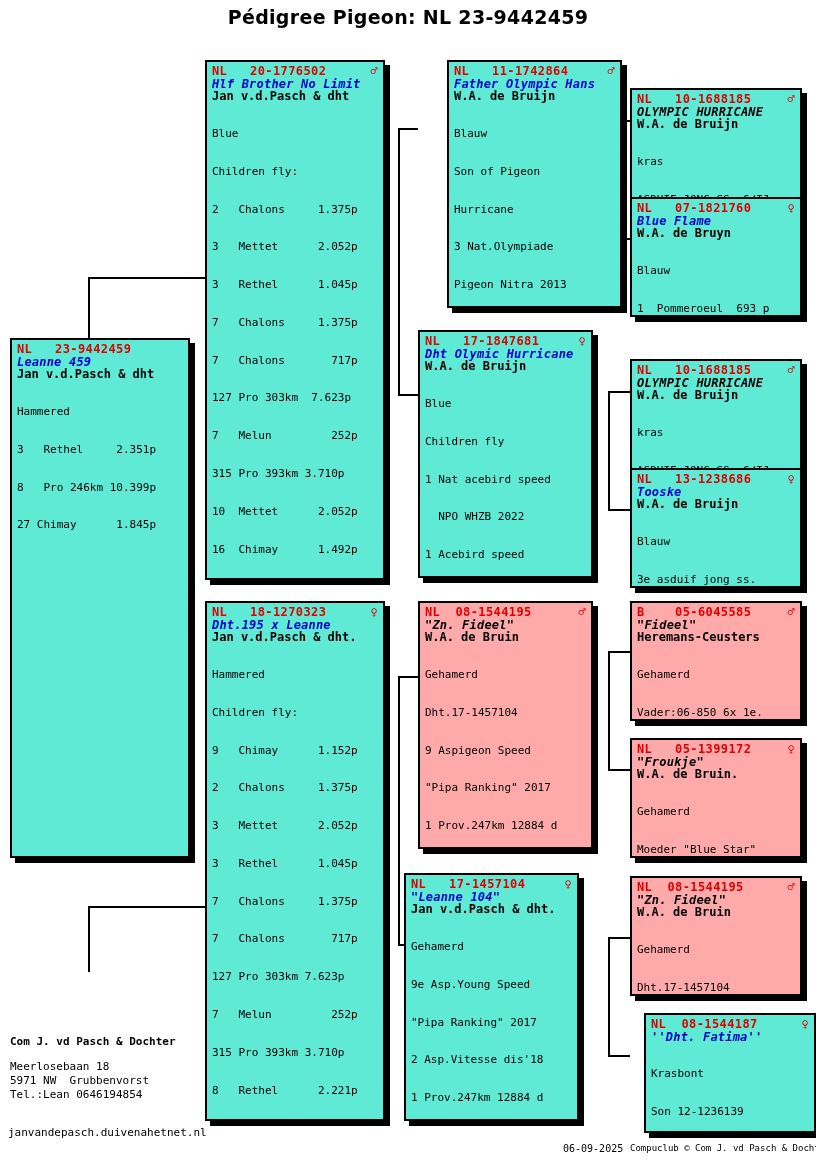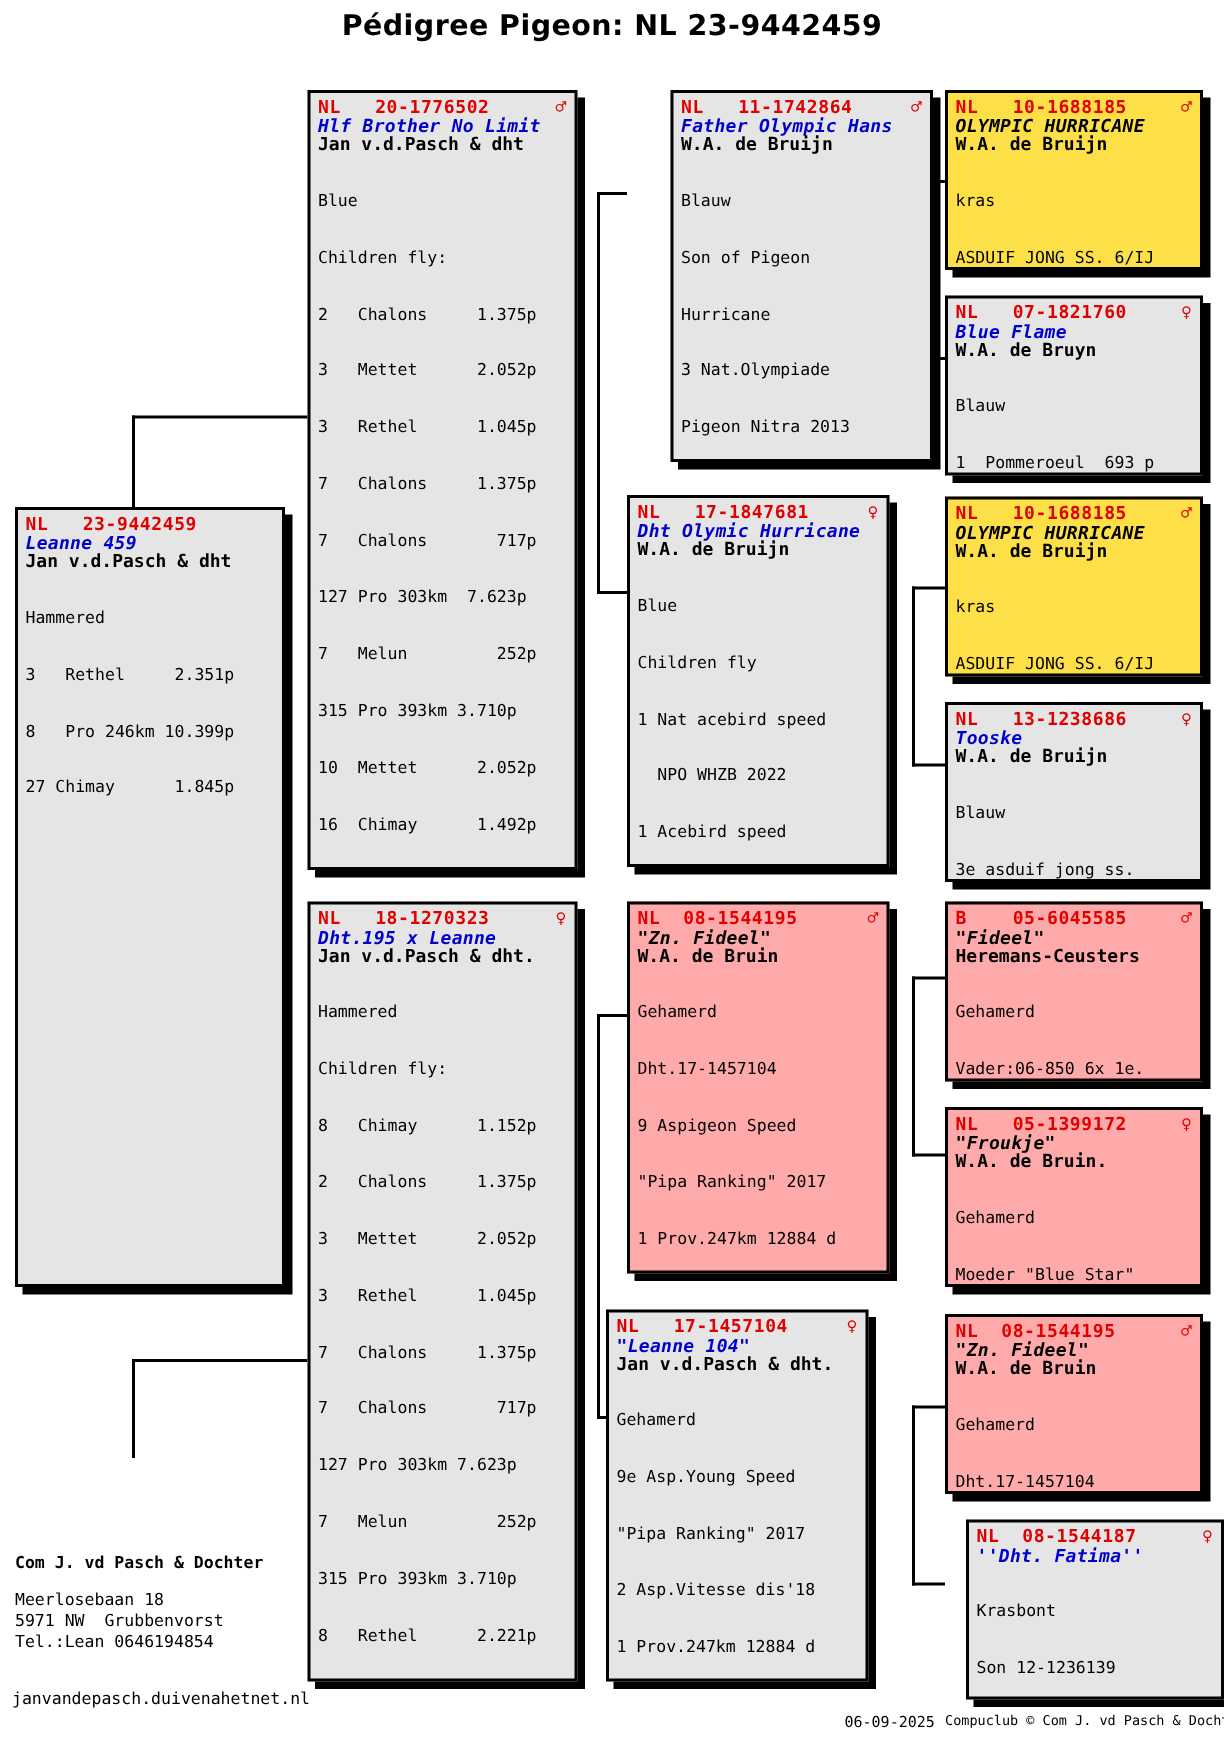--- a/index.html
+++ b/index.html
@@ -12,29 +12,29 @@
     color:#000;
   }
   .title{
     position:absolute;top:6px;left:0;width:816px;text-align:center;
     font-family:"DejaVu Sans", sans-serif;
     font-size:19px;font-weight:bold;letter-spacing:0.3px;
   }
   .card{
     position:absolute;
     border:2px solid #000;
-    background:#e5e5e5;
+    background:#5eead4;
     box-sizing:border-box;
     box-shadow:5px 5px 0 #000;
     padding:3px 5px 4px 5px;
     font-size:11px;
     line-height:12.6px;
     overflow:hidden;
   }
-  .card.yellow{background:#fde047;}
+  .card.yellow{background:#5eead4;margin-top:28px;}
   .card.pink{background:#ffaaaa;}
   .ring{
     font-weight:bold;
     color:#e00000;
     font-size:12px;
     letter-spacing:0.4px;
     white-space:pre;
     display:flex;
     justify-content:space-between;
     align-items:flex-start;
@@ -144,21 +144,21 @@
 <div class="card" style="left:205px;top:601px;width:180px;height:520px;">
   <div class="ring">
     <span>NL   18-1270323</span>
     <span class="sex f">♀</span>
   </div>
   <div class="name">Dht.195 x Leanne</div>
   <div class="owner">Jan v.d.Pasch &amp; dht.</div>
   <div class="lines">
     <div>Hammered</div>
     <div>Children fly:</div>
-    <div>8   Chimay      1.152p</div>
+    <div>9   Chimay      1.152p</div>
     <div>2   Chalons     1.375p</div>
     <div>3   Mettet      2.052p</div>
     <div>3   Rethel      1.045p</div>
     <div>7   Chalons     1.375p</div>
     <div>7   Chalons       717p</div>
     <div>127 Pro 303km 7.623p</div>
     <div>7   Melun         252p</div>
     <div>315 Pro 393km 3.710p</div>
     <div>8   Rethel      2.221p</div>
     

